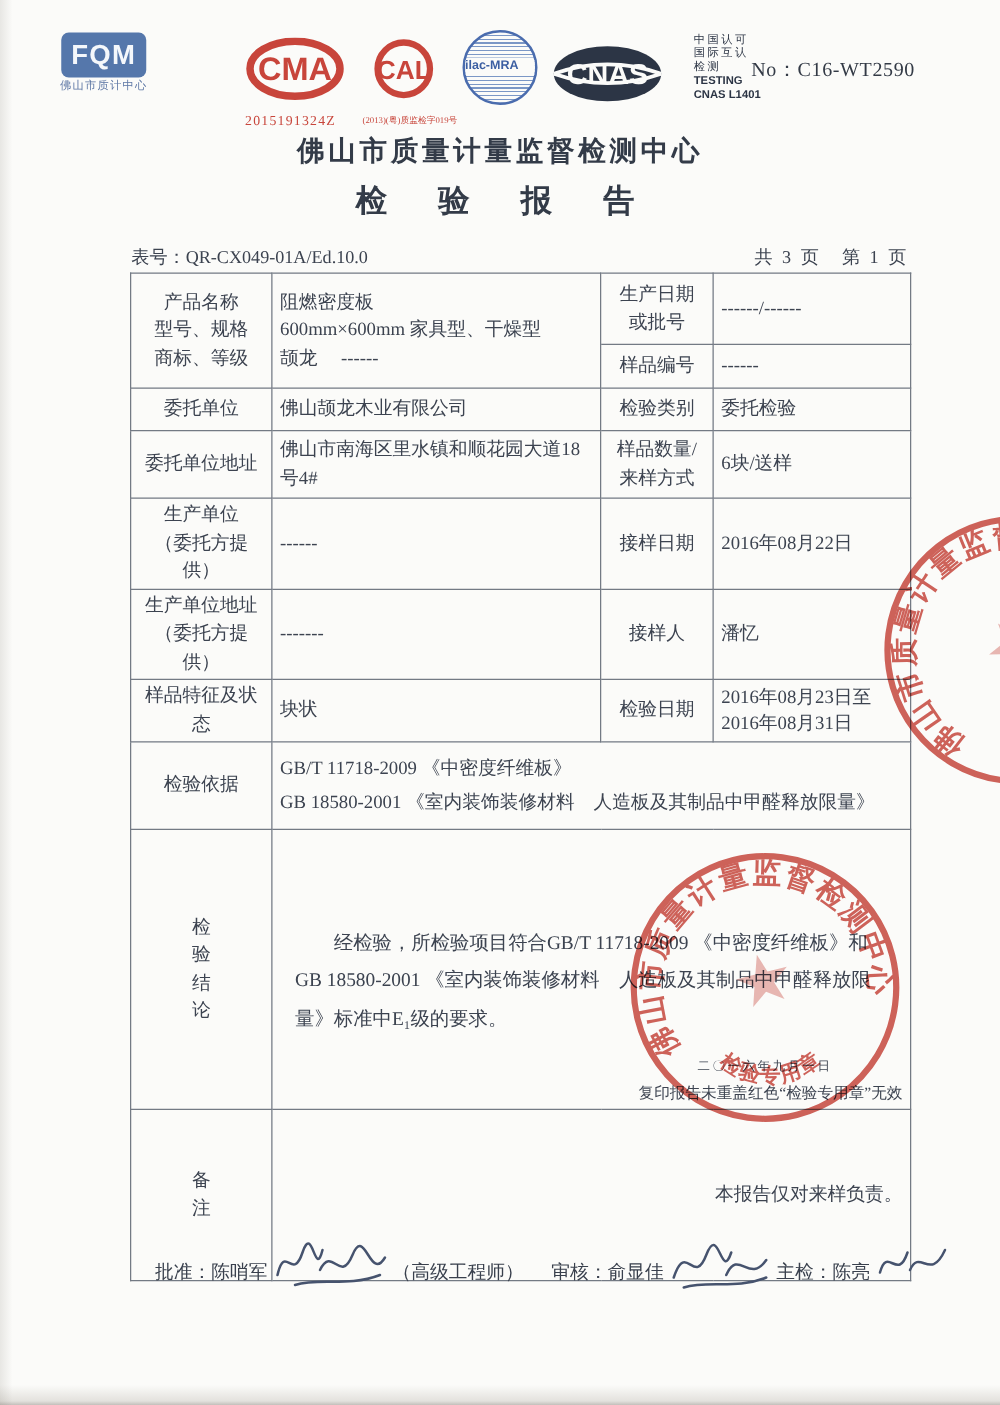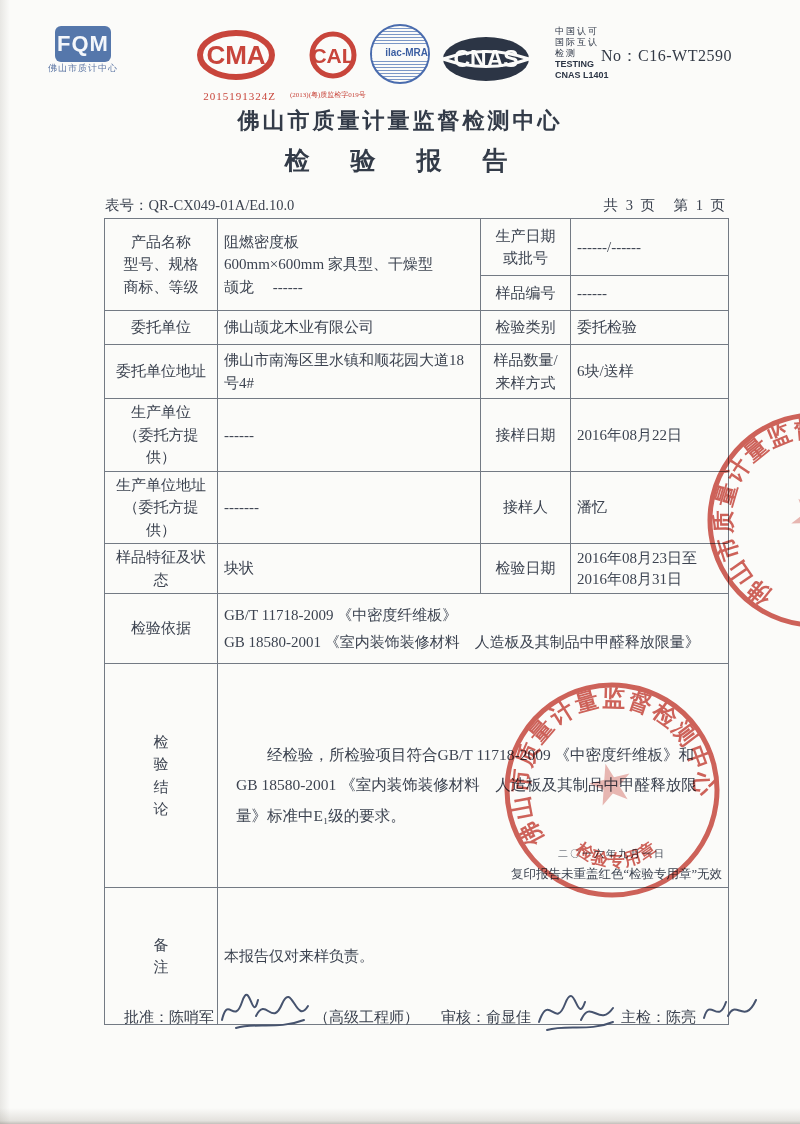--- a/index.html
+++ b/index.html
@@ -6,24 +6,24 @@
   body{width:800px;height:1124px;background:#e8e6e0;font-family:"Liberation Serif","DejaVu Serif",serif;}
   .page{position:relative;width:800px;height:1124px;background:#fbfbf9;overflow:hidden;color:#3c4350;}
   .page::after{content:"";position:absolute;left:0;right:0;bottom:0;height:16px;
     background:linear-gradient(to bottom,rgba(0,0,0,0),rgba(120,110,95,.18) 80%,rgba(90,80,70,.35));pointer-events:none;}
   .page::before{content:"";position:absolute;top:0;bottom:0;left:0;width:10px;
     background:linear-gradient(to right,rgba(120,115,105,.15),rgba(0,0,0,0));pointer-events:none;}
 
   
   .hdr{position:absolute;top:0;left:0;width:100%;height:105px;}
   .fqm{position:absolute;left:48px;top:26px;text-align:center;}
-  .fqm-box{display:inline-block;width:56px;height:36px;background:#5577ab;border-radius:6px;color:#f4f7fb;
+  .fqm-box{display:inline-block;width:68px;height:36px;background:#5577ab;border-radius:6px;color:#f4f7fb;
     font-family:"Liberation Sans",sans-serif;font-weight:bold;font-size:22px;line-height:36px;letter-spacing:1px;}
   .fqm-cap{margin-top:0;font-size:9px;color:#5c76a4;letter-spacing:1px;}
-  .logo-grp{position:absolute;text-align:right;}
+  .logo-grp{position:absolute;text-align:left;}
   .cma{left:196px;top:30px;} .cal{left:290px;top:30px;} .ilac{left:370px;top:24px;} .cnas{left:440px;top:34px;}
   .logo-cap-red{margin-top:6px;font-size:11px;color:#c8453b;letter-spacing:1px;}
   .logo-cap-red.tiny{font-size:7px;letter-spacing:0;}
   .ilac-circle{width:56px;height:56px;border-radius:50%;border:2px solid #4a6cae;position:relative;overflow:hidden;
     background:repeating-linear-gradient(#fbfbf9 0 2px,#7b97c6 2px 3px);}
   .ilac-band{position:absolute;left:0;right:0;top:20px;height:14px;background:#fbfbf9;
     color:#3c5fa2;font-family:"Liberation Sans",sans-serif;font-weight:bold;font-size:10px;line-height:14px;}
   .cnas-cap{position:absolute;left:555px;top:26px;text-align:left;font-family:"Liberation Sans",sans-serif;}
   .cnas-cap div{font-size:9px;line-height:11px;color:#2c3545;letter-spacing:2px;}
   .cnas-cap div.en{font-weight:bold;letter-spacing:0;}
@@ -44,21 +44,21 @@
   td.lbl{text-align:center;padding:2px 2px;}
   td.val{text-align:left;padding-left:10px;}
   .cline{display:block;}
   .vline{display:block;}
   td.vhead{text-align:center;}
   .vstack{display:flex;flex-direction:column;justify-content:space-evenly;align-items:center;height:100%;}
   .concl-cell{position:relative;vertical-align:top;}
   .concl-text{padding:20px 16px 0 12px;text-indent:2em;line-height:1.95;font-size:15.5px;}
   .concl-date{position:absolute;right:62px;bottom:26px;font-size:10px;letter-spacing:2px;margin-top:18px;}
   .concl-note{position:absolute;right:6px;bottom:3px;font-size:12.5px;}
-  .remark-cell{text-align:left;font-size:15px;}
+  .remark-cell{text-align:right;font-size:15px;}
 
   
   .stamp{position:absolute;opacity:.85;mix-blend-mode:multiply;pointer-events:none;}
   .stamp1{left:497px;top:675px;transform:rotate(-14deg);}
   .stamp2{left:700px;top:405px;transform:rotate(-38deg);}
   .stamp text{font-family:"Liberation Serif","DejaVu Serif",serif;font-weight:bold;}
 
   
   .footer{position:absolute;left:106px;top:1000px;width:640px;display:flex;align-items:center;font-size:15px;color:#39404d;padding-left:18px;}
   .footer .lab{white-space:nowrap;}

